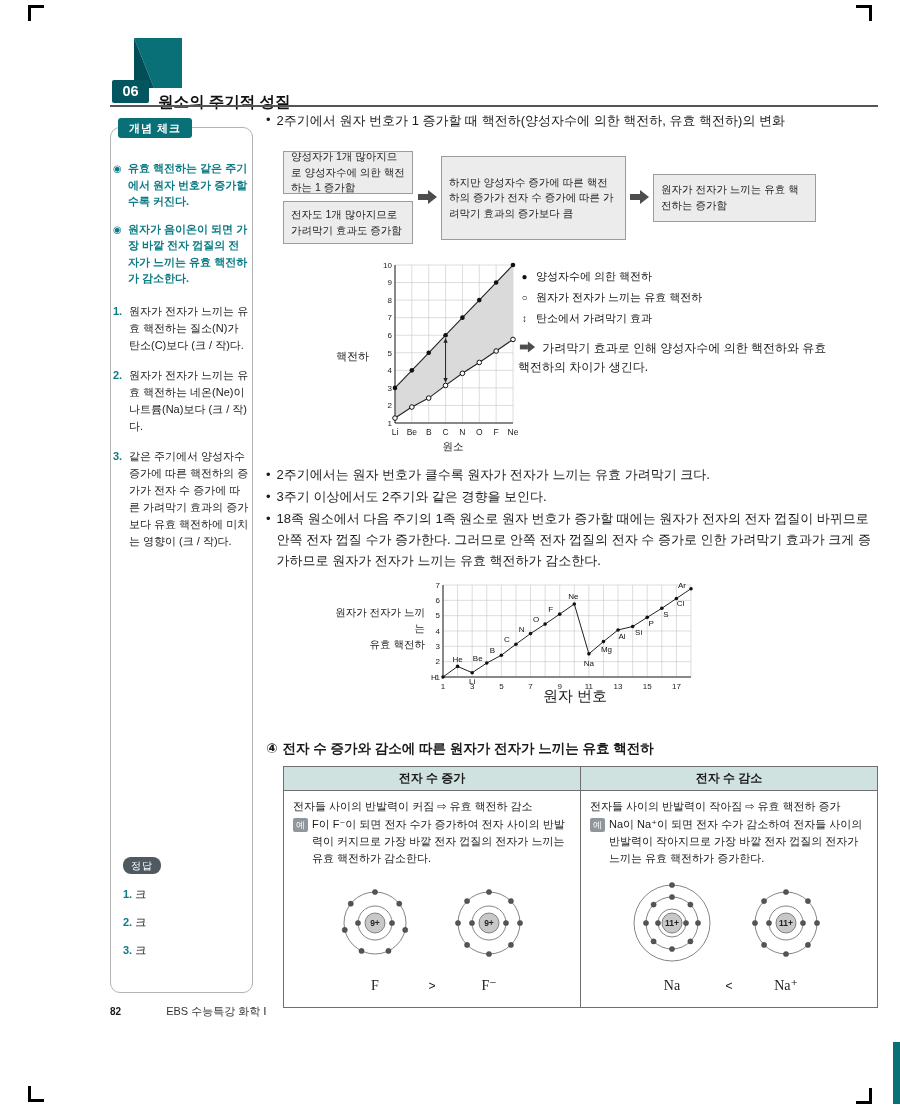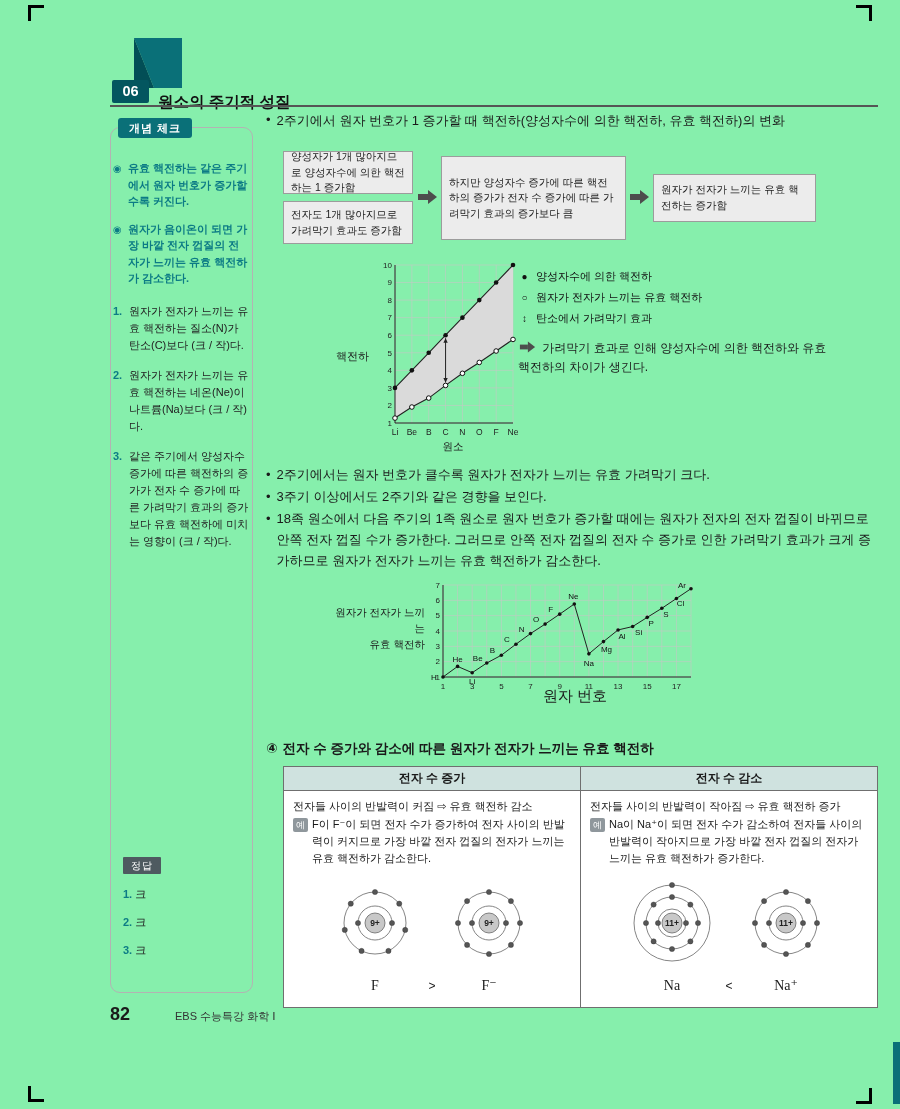--- a/index.html
+++ b/index.html
@@ -1,36 +1,36 @@
 <!DOCTYPE html>
 <html><head>
 <meta charset="utf-8">
 <style>
 *{margin:0;padding:0;box-sizing:border-box;}
 body{font-family:"Liberation Sans","DejaVu Sans",sans-serif;background:#ededed;}
-.page{position:relative;width:900px;height:1109px;background:#86efac;margin:0 auto;overflow:hidden;color:#1a1a1a;}
+.page{position:relative;width:900px;height:1109px;background:#ffffff;margin:0 auto;overflow:hidden;color:#1a1a1a;}
 .corner{position:absolute;width:16px;height:16px;}
 .c-tl{left:28px;top:5px;border-left:3px solid #000;border-top:3px solid #000;}
 .c-tr{left:856px;top:5px;border-right:3px solid #000;border-top:3px solid #000;}
 .c-bl{left:28px;top:1086px;border-left:3px solid #000;border-bottom:3px solid #000;}
 .c-br{left:856px;top:1088px;border-right:3px solid #000;border-bottom:3px solid #000;}
 .edge-bar{position:absolute;left:893px;top:1042px;width:7px;height:62px;background:#0a7078;}
 .ribbon{position:absolute;left:124px;top:38px;}
 .unit-badge{position:absolute;left:112px;top:80px;width:37px;height:23px;background:#03565f;color:#fff;font-weight:bold;font-size:14.5px;text-align:center;line-height:23px;border-radius:2px;}
 .unit-title{position:absolute;left:158px;top:84px;font-size:15.5px;font-weight:bold;color:#111;margin-top:8px;}
 .header-rule{position:absolute;left:110px;top:105px;width:768px;height:2px;background:#555;}
 .sidebar{position:absolute;left:110px;top:127px;width:143px;height:866px;border:1px solid #b3b3b3;border-radius:10px;padding:32px 2px 12px;}
 .sidebar-tab{position:absolute;left:7px;top:-10px;height:20px;line-height:20px;padding:0 11px;background:#0a7078;color:#fff;font-size:11px;font-weight:bold;border-radius:3px;letter-spacing:1px;}
 .concept-item{display:flex;gap:3px;margin-bottom:11px;color:#0c7b85;font-size:11px;font-weight:bold;line-height:1.5;}
 .cbul{flex:0 0 12px;font-size:10px;padding-top:1px;}
 .questions{margin-top:16px;}
 .q-item{display:flex;gap:3px;margin-bottom:13px;font-size:11px;line-height:1.55;color:#222;}
 .q-num{flex:0 0 13px;color:#0c7b85;font-weight:bold;}
 .answers{position:absolute;left:12px;bottom:34px;}
-.ans-badge{display:inline-block;background:#4e5a60;color:#fff;font-size:10px;padding:1.5px 8px;border-radius:1px;letter-spacing:1px;}
+.ans-badge{display:inline-block;background:#4e5a60;color:#fff;font-size:10px;padding:1.5px 8px;border-radius:8px;letter-spacing:1px;}
 .ans-row{margin-top:13px;font-size:11px;color:#222;}
 .ans-num{color:#0c7b85;font-weight:bold;}
 .main-intro{position:absolute;left:266px;top:112px;width:614px;font-size:13px;display:flex;gap:6px;}
 .flow{position:absolute;left:283px;top:149px;width:560px;height:104px;}
 .fbox{position:absolute;background:#ececec;border:1px solid #9c9c9c;font-size:10.5px;line-height:1.48;padding:4px 7px;color:#222;display:flex;align-items:center;}
 .fbox1{left:0;top:2px;width:130px;height:43px;}
 .fbox2{left:0;top:52px;width:130px;height:43px;}
 .fbox3{left:158px;top:7px;width:185px;height:84px;}
 .fbox4{left:370px;top:25px;width:163px;height:48px;}
 .fat-arrow{position:relative;display:inline-block;width:19px;height:14px;}
@@ -61,21 +61,21 @@
 .cmp-body{display:flex;}
 .cmp-cell{flex:1;padding:7px 9px 10px;font-size:11px;line-height:1.55;}
 .cmp-cell:first-child{border-right:1px solid #6f6f6f;}
 .cell-example{display:flex;gap:4px;margin-top:1px;}
 .ex-badge{flex:0 0 auto;background:#8f979c;color:#fff;font-size:9px;height:14px;line-height:14px;padding:0 3px;border-radius:2px;margin-top:2px;}
 .atom-row{display:flex;justify-content:center;gap:14px;margin-top:6px;}
 .cmp-labels{display:flex;justify-content:center;align-items:center;font-family:"Liberation Serif","DejaVu Serif",serif;font-size:14px;margin-top:2px;}
 .cmp-labels .el{width:100px;text-align:center;}
 .cmp-labels .op{width:14px;text-align:center;font-family:"Liberation Sans","DejaVu Sans",sans-serif;font-size:12px;}
 .footer{position:absolute;left:110px;top:1004px;display:flex;align-items:baseline;gap:8px;}
-.pgnum{font-size:18px;font-weight:bold;}
+.pgnum{font-size:10px;font-weight:bold;}
 .pgtext{font-size:11px;color:#333;margin-left:37px;}
 </style>
 </head>
 <body>
 
 <div class="page">
 
   <div class="corner c-tl"></div>
   <div class="corner c-tr"></div>
   <div class="corner c-bl"></div>

